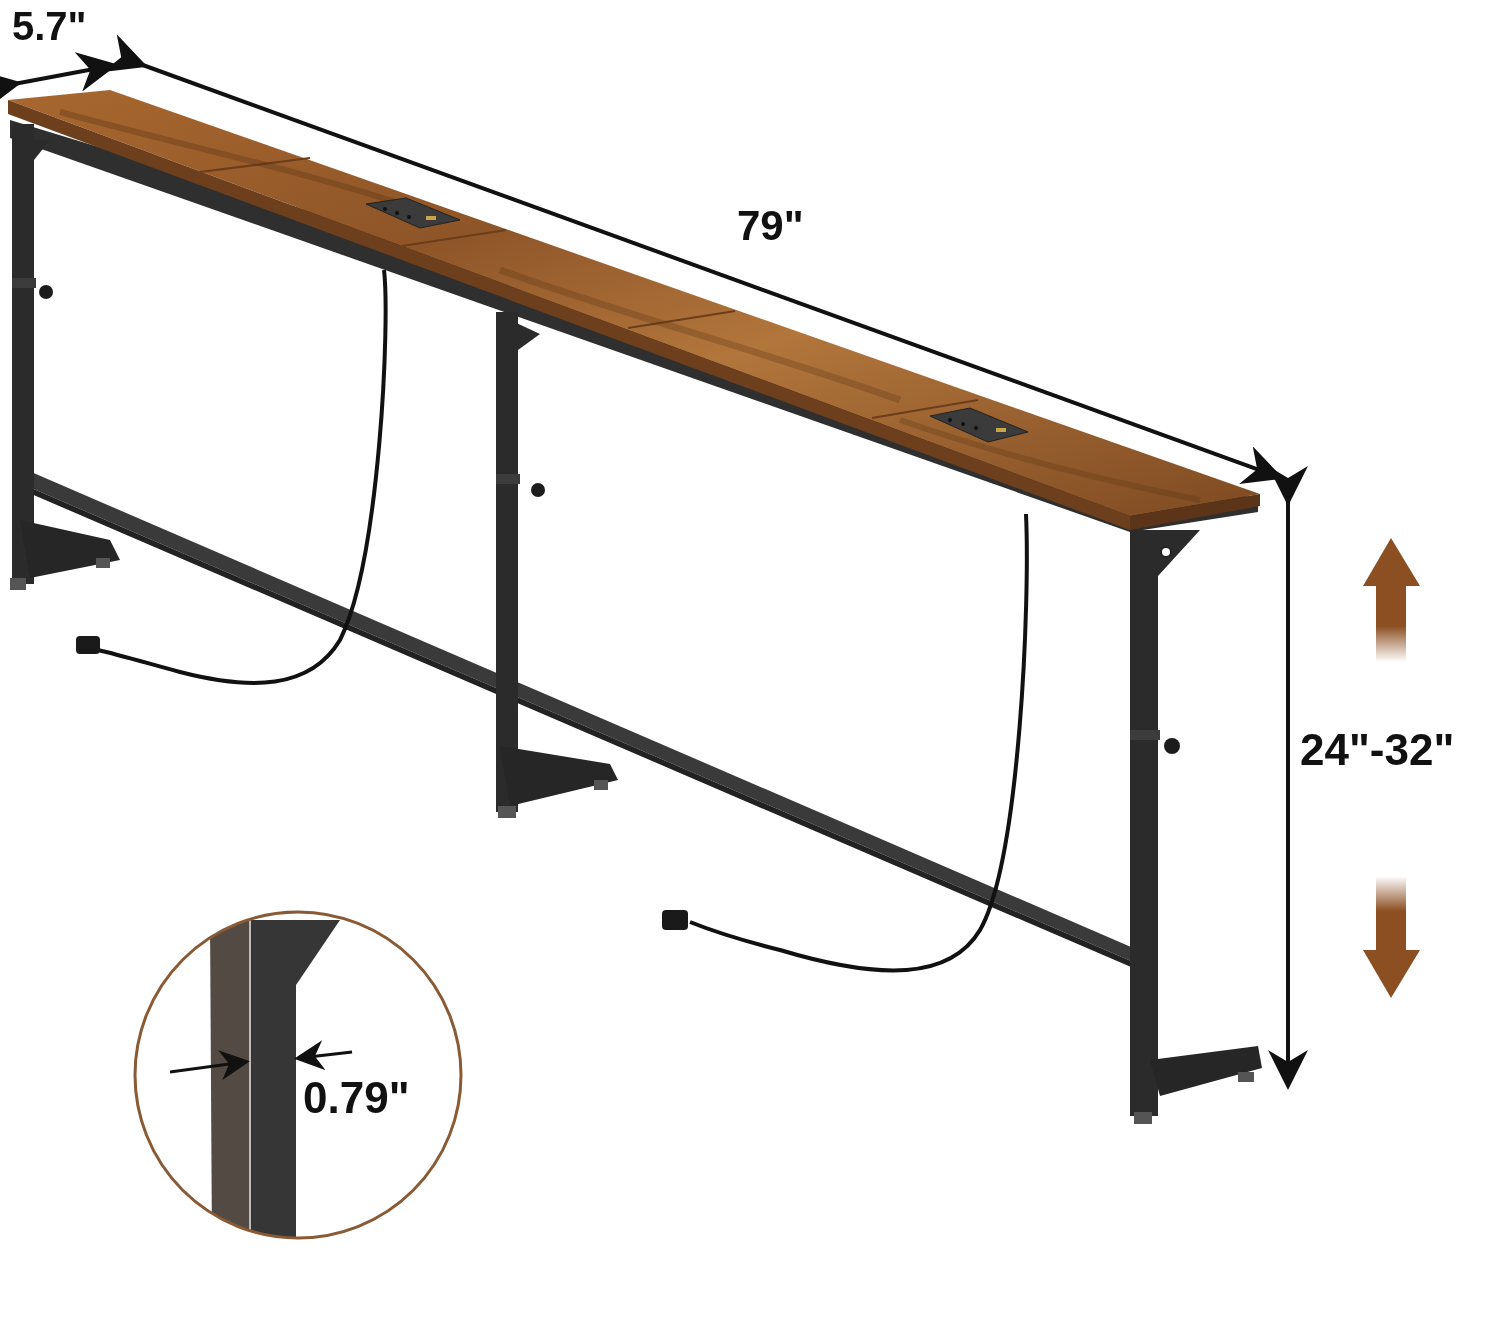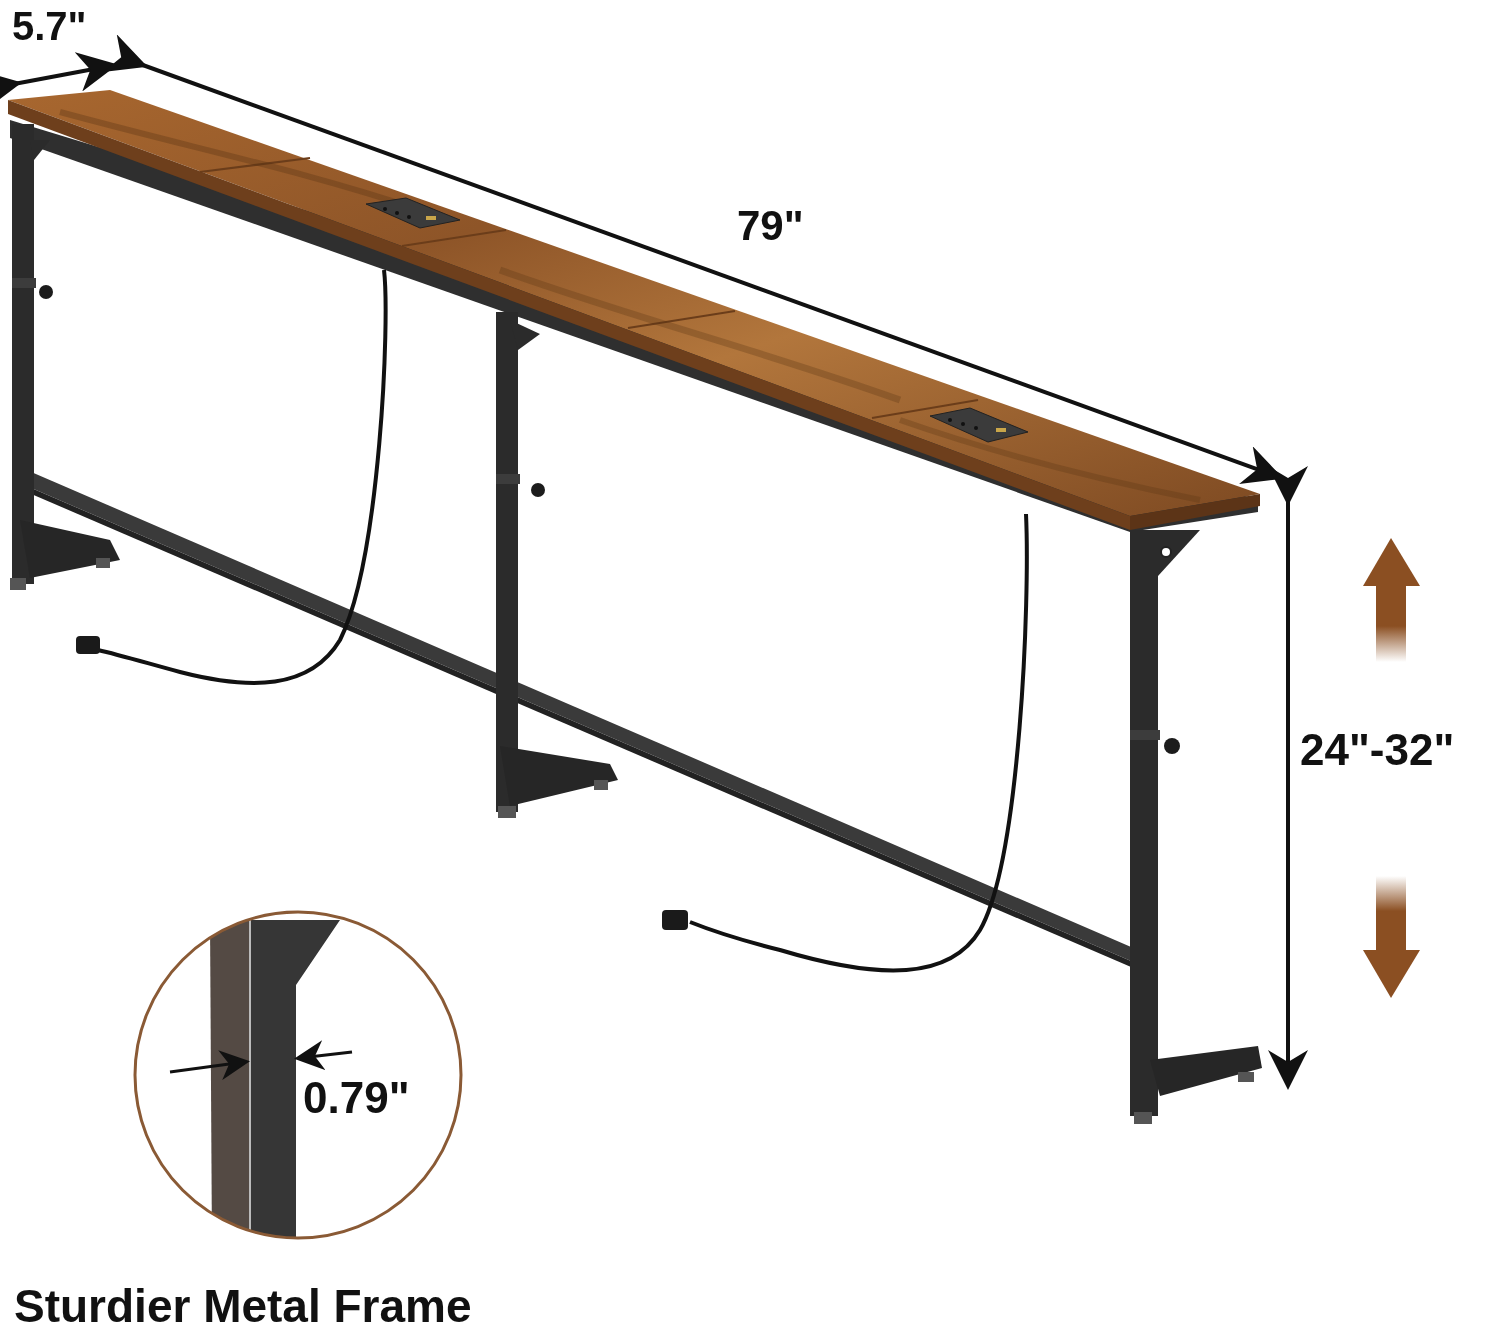--- a/index.html
+++ b/index.html
@@ -152,14 +152,13 @@
       <circle cx="298" cy="1075" r="163" fill="none" stroke="#8a5a35" stroke-width="3"></circle>
       <line x1="170" y1="1072" x2="244" y2="1062" stroke="#111" stroke-width="3" marker-end="url(#ah)"></line>
       <line x1="352" y1="1052" x2="300" y2="1058" stroke="#111" stroke-width="3" marker-end="url(#ah)"></line>
     </g>
   </svg>
 
   <div class="label lbl-depth">5.7"</div>
   <div class="label lbl-length">79"</div>
   <div class="label lbl-height">24"-32"</div>
   <div class="label lbl-thick">0.79"</div>
-  <div class="label lbl-caption">Sturdier Metal Frame</div>
 </div>
 
 </body></html>

